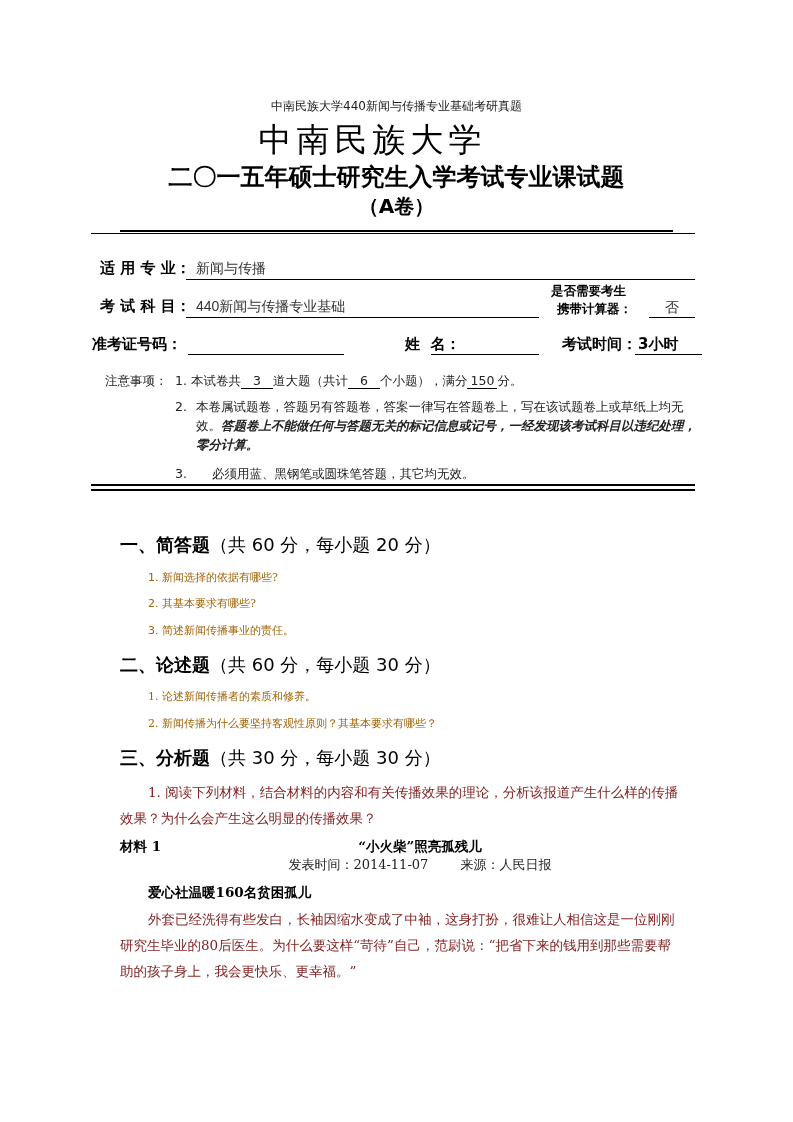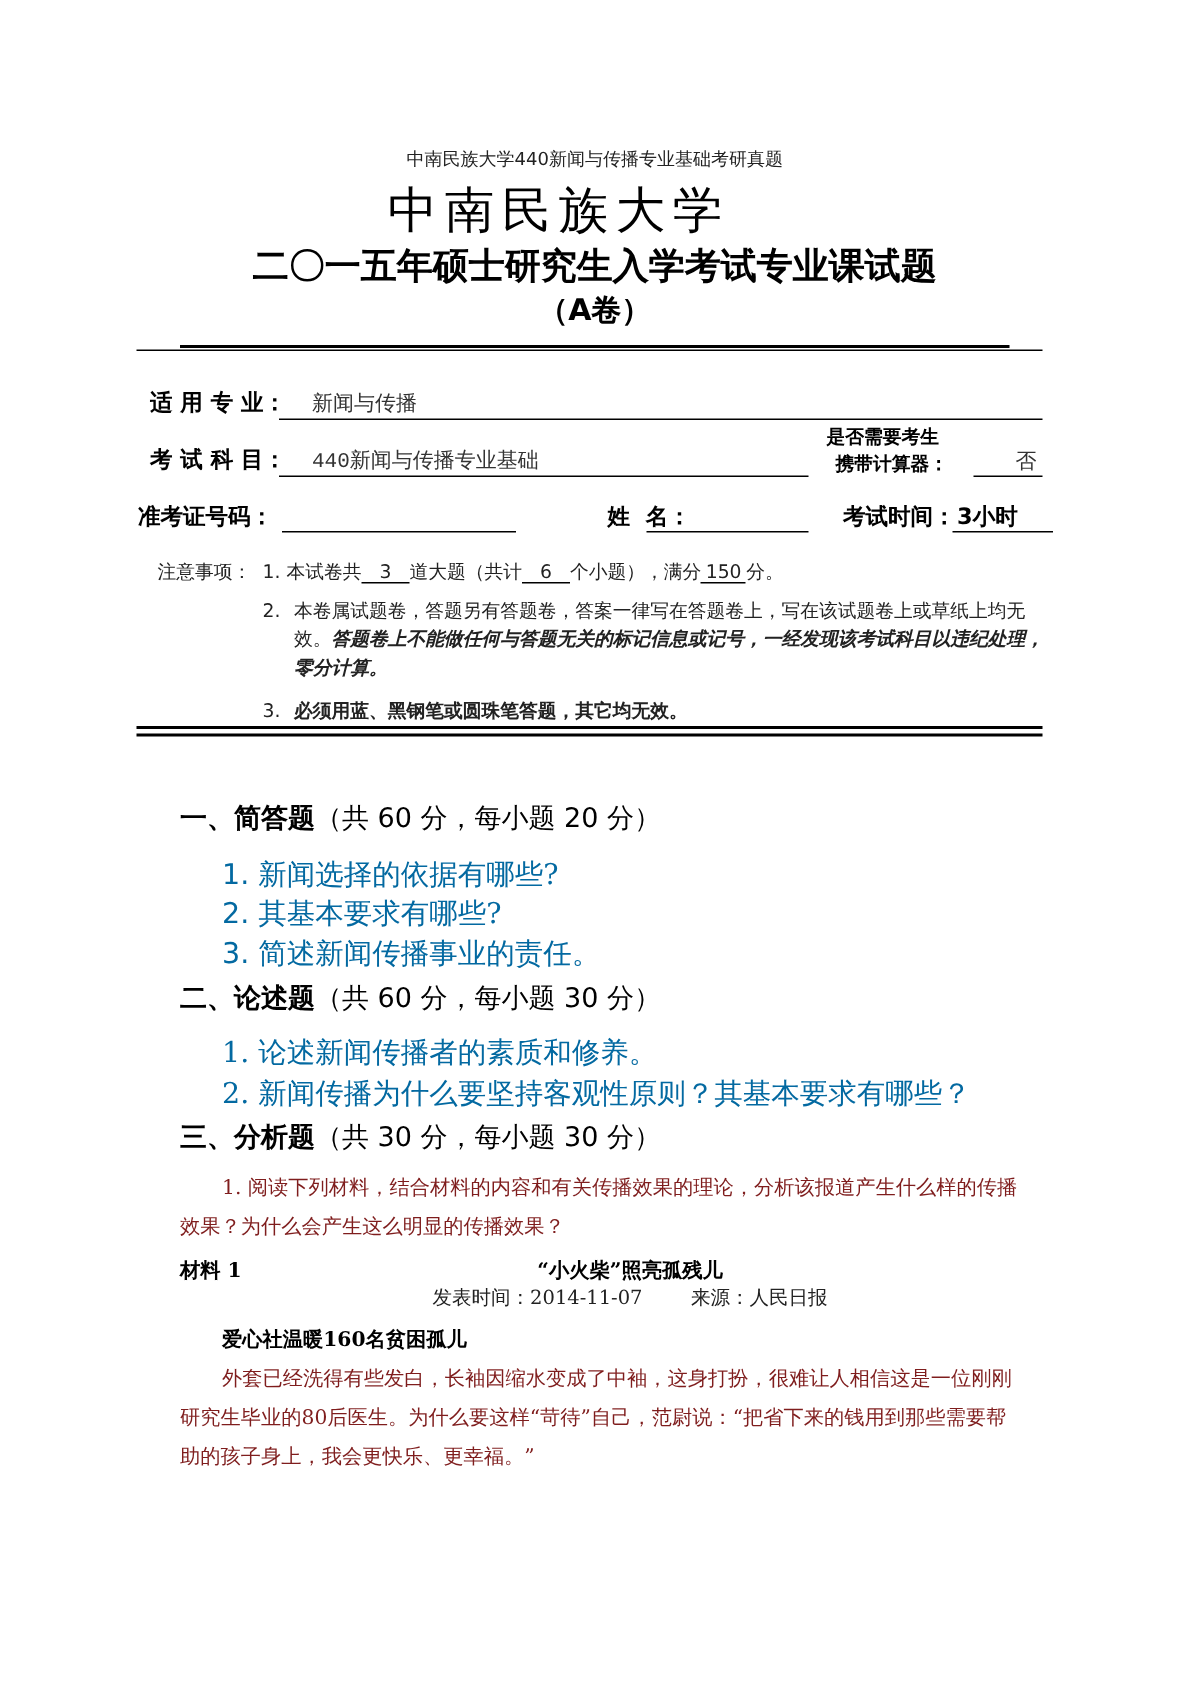--- a/index.html
+++ b/index.html
@@ -1,40 +1,40 @@
 <!DOCTYPE html>
 <html><head>
 <meta charset="utf-8">
 <style>
   html, body { margin: 0; padding: 0; background: #ffffff; }
   body { width: 793px; height: 1122px; position: relative; overflow: hidden; color: #000; font-family: "DejaVu Serif", serif; }
   .abs { position: absolute; }
   .sans { font-family: "DejaVu Sans", "Liberation Sans", sans-serif; }
-  .serif { font-family: Liberation Mono, monospace; margin-left: 12px; }
+  .serif { font-family: Liberation Sans, sans-serif; }
   .bold { font-weight: bold; }
   .center { text-align: center; }
 
   #header-note { left: 0; width: 793px; top: 98px; font-size: 12px; color: #222; }
   #uni-title { left: 0; width: 745px; top: 118px; font-size: 33px; letter-spacing: 5px; font-family: "DejaVu Serif", serif; }
   #exam-title { left: 0; width: 793px; top: 161px; font-size: 24px; font-weight: bold; }
   #paper-label { left: 0; width: 793px; top: 193px; font-size: 20px; font-weight: bold; }
 
   .rule-thick { position: absolute; background: #000; }
 
   .field-label { font-size: 15px; font-weight: bold; white-space: nowrap; }
   .field-value { font-size: 14px; color: #333; white-space: nowrap; }
   .uline { position: absolute; height: 1px; background: #000; }
 
   .notice { font-size: 12.5px; color: #222; line-height: 19px; }
   .notice .blank { display: inline-block; border-bottom: 1px solid #000; text-align: center; line-height: 14px; }
   .em { font-weight: bold; font-style: italic; }
 
   .sec-head { font-size: 18px; white-space: nowrap; }
   .sec-head .h { font-weight: bold; }
-  .q { font-size: 19px; color: #0369a1; white-space: nowrap; }
+  .q { font-size: 11px; color: #a16207; white-space: nowrap; }
   .para { font-size: 13.5px; color: #7f1d1d; line-height: 26px; }
 </style>
 </head>
 <body>
 
 <div id="header-note" class="abs center sans">中南民族大学440新闻与传播专业基础考研真题</div>
 <div id="uni-title" class="abs center">中南民族大学</div>
 <div id="exam-title" class="abs center sans">二〇一五年硕士研究生入学考试专业课试题</div>
 <div id="paper-label" class="abs center sans">（A卷）</div>
 
@@ -72,21 +72,21 @@
   <span class="sans">1.</span>
   <span>本试卷共</span><span class="blank sans" style="width:32px;">3</span><span>道大题（共计</span><span class="blank sans" style="width:32px;">6</span><span>个小题），满分</span><span class="blank sans" style="width:30px;">150</span><span>分。</span>
 </div>
 
 <div class="abs notice sans" style="left:175px; top:397px;">2.</div>
 <div class="abs notice" style="left:196px; top:397px; width:500px;">
   <span>本卷属试题卷，答题另有答题卷，答案一律写在答题卷上，写在该试题卷上或草纸上均无效。</span><span class="em">答题卷上不能做任何与答题无关的标记信息或记号，一经发现该考试科目以违纪处理，零分计算。</span>
 </div>
 
 <div class="abs notice sans" style="left:175px; top:464px;">3.</div>
-<div class="abs notice" style="left:196px; top:464px;font-weight:bold;">必须用蓝、黑钢笔或圆珠笔答题，其它均无效。</div>
+<div class="abs notice" style="left:212px; top:464px;">必须用蓝、黑钢笔或圆珠笔答题，其它均无效。</div>
 
 <div class="rule-thick" style="left:91px; top:484px; width:604px; height:2px;"></div>
 <div class="rule-thick" style="left:91px; top:489px; width:604px; height:2px;"></div>
 
 <div class="abs sec-head" style="left:120px; top:533px;">
   <span class="h sans">一、</span><span class="h sans">简答题</span><span class="sans">（共 60 分，每小题 20 分）</span>
 </div>
 <div class="abs q" style="left:148px; top:570px;">
   <span class="sans">1.</span>
   <span>新闻选择的依据有哪些?</span>

